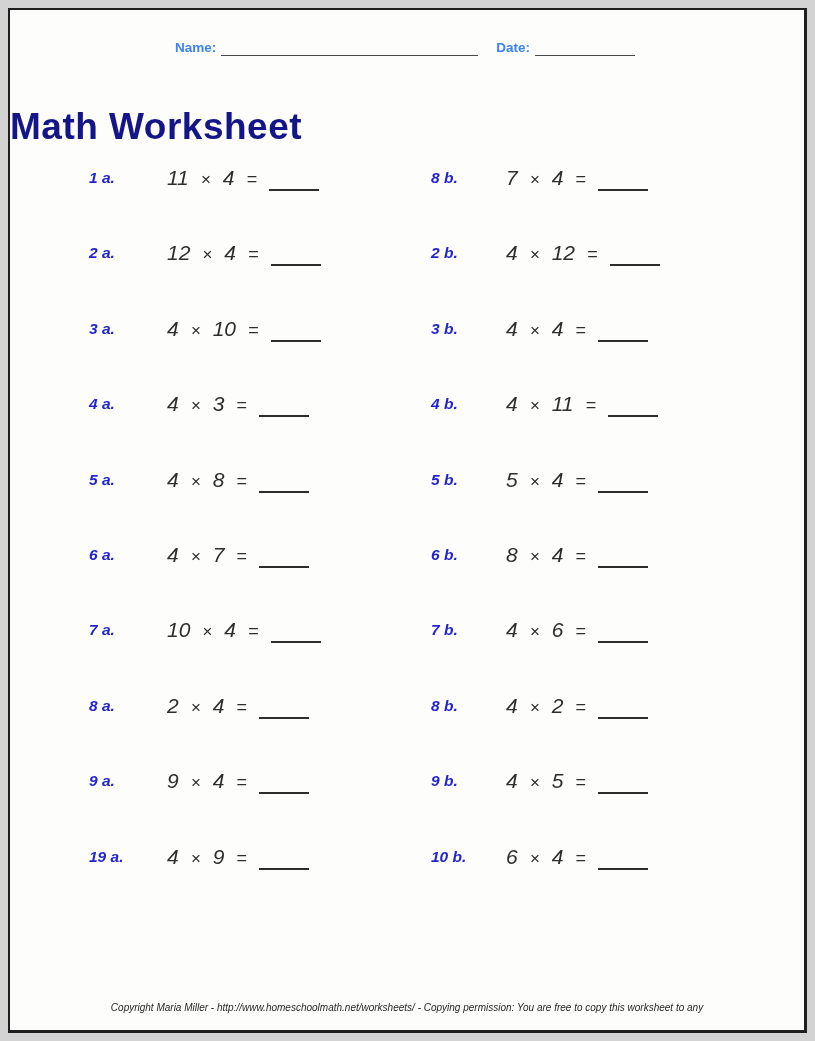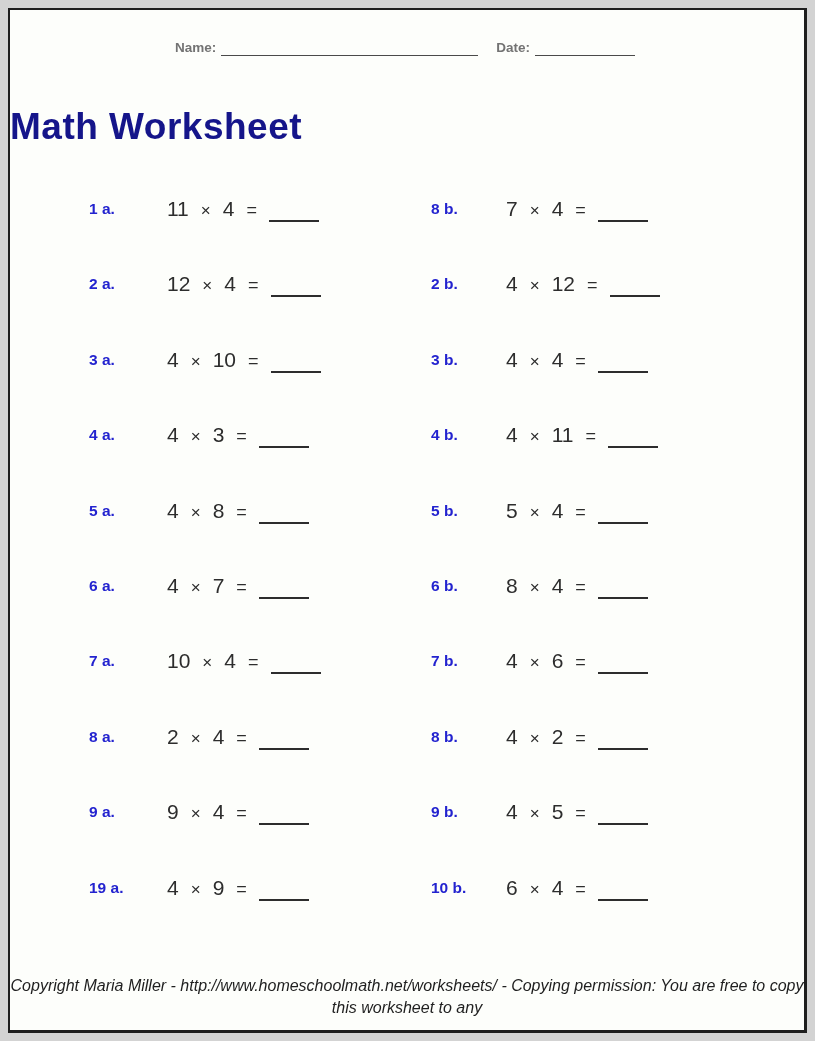--- a/index.html
+++ b/index.html
@@ -18,21 +18,21 @@
     border-right-width:3px;
     border-bottom-width:3px;
   }
   
   .header {
     margin:30px 0 0 165px;
     display:flex;
     align-items:flex-end;
     font-size:13.5px;
     font-weight:bold;
-    color:#737373;
+    color:#3b82f6;
     line-height:16px;
   }
   .hline {
     display:inline-block;
     height:15px;
     border-bottom:1.6px solid #4a4a4a;
   }
   .name-line { width:257px; margin-left:5px; }
   .date-label { margin-left:18px; }
   .date-line { width:100px; margin-left:5px; }
@@ -40,21 +40,21 @@
   .title {
     margin-top:50px;
     text-align:left;
     font-size:37px;
     line-height:42px;
     font-weight:bold;
     color:#15158a;
     letter-spacing:0.5px;
   }
   
-  .rows { margin-top:50px; }
+  .rows { margin-top:19px;font-style:italic; }
   .row {
     height:75.4px;
     padding-left:79px;
     display:flex;
     align-items:flex-start;
   }
   .lbl {
     flex:none;
     width:78px;
     color:#2323cf;
@@ -82,21 +82,21 @@
     position:relative;
     top:6px;
   }
   
   .footer {
     position:absolute;
     left:0; right:0;
     bottom:12px;
     text-align:center;
     font-style:italic;
-    font-size:16px;
+    font-size:10px;
     line-height:21.5px;
     color:#1f1f1f;
   }
 </style>
 </head>
 <body>
 
 <div class="page">
 
   <div class="header">

